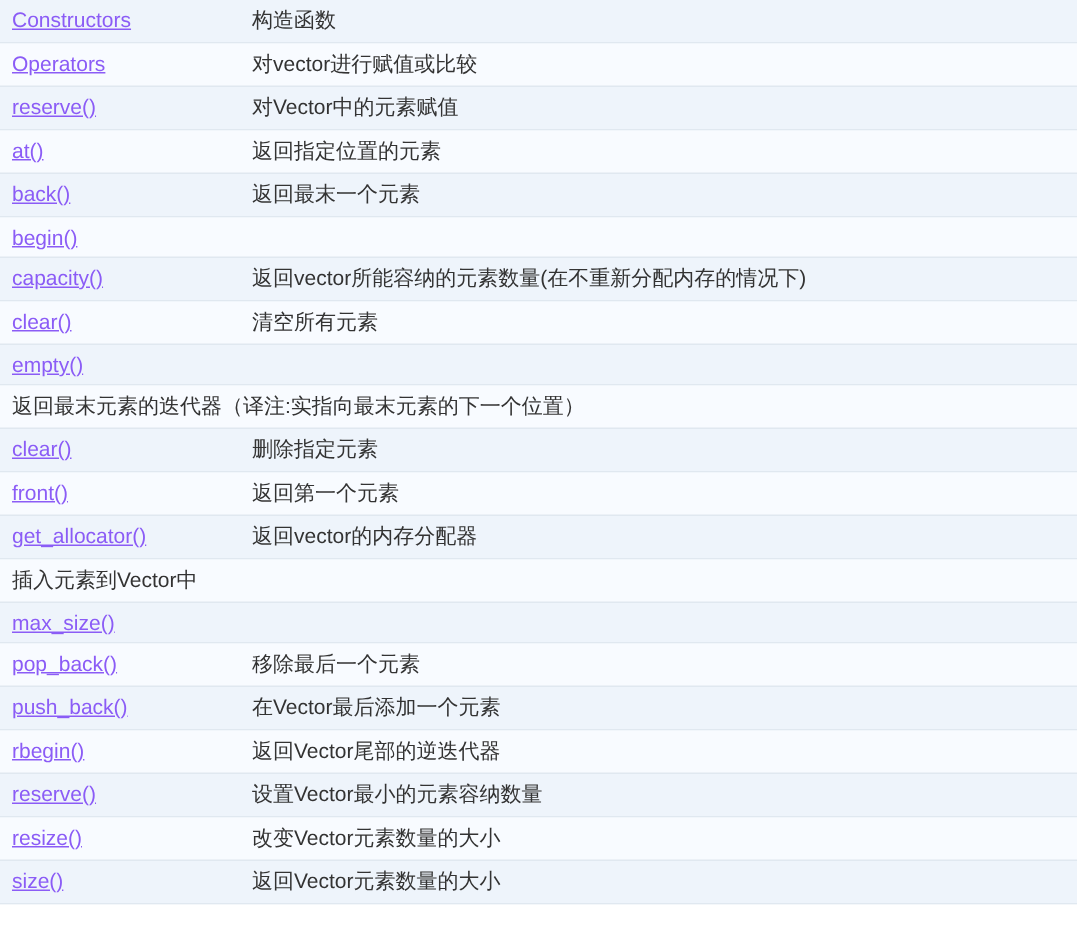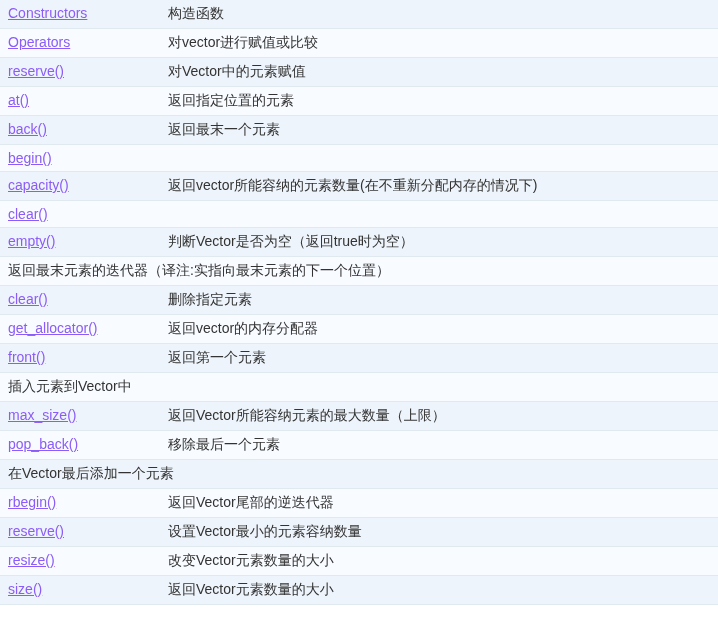--- a/index.html
+++ b/index.html
@@ -82,52 +82,52 @@
       </div>
       <div class="table-row">
         <div class="cell-name">begin()</div>
       </div>
       <div class="table-row">
         <div class="cell-name">capacity()</div>
         <div class="cell-desc">返回vector所能容纳的元素数量(在不重新分配内存的情况下)</div>
       </div>
       <div class="table-row">
         <div class="cell-name">clear()</div>
+        <div class="cell-desc">清空所有元素</div>
       </div>
       <div class="table-row">
         <div class="cell-name">empty()</div>
-        <div class="cell-desc">判断Vector是否为空（返回true时为空）</div>
       </div>
       <div class="table-row">
         <div class="cell-desc">返回最末元素的迭代器（译注:实指向最末元素的下一个位置）</div>
       </div>
       <div class="table-row">
         <div class="cell-name">clear()</div>
         <div class="cell-desc">删除指定元素</div>
       </div>
       <div class="table-row">
+        <div class="cell-name">front()</div>
+        <div class="cell-desc">返回第一个元素</div>
+      </div>
+      <div class="table-row">
         <div class="cell-name">get_allocator()</div>
         <div class="cell-desc">返回vector的内存分配器</div>
-      </div>
-      <div class="table-row">
-        <div class="cell-name">front()</div>
-        <div class="cell-desc">返回第一个元素</div>
       </div>
       <div class="table-row">
         <div class="cell-desc">插入元素到Vector中</div>
       </div>
       <div class="table-row">
         <div class="cell-name">max_size()</div>
-        <div class="cell-desc">返回Vector所能容纳元素的最大数量（上限）</div>
       </div>
       <div class="table-row">
         <div class="cell-name">pop_back()</div>
         <div class="cell-desc">移除最后一个元素</div>
       </div>
       <div class="table-row">
+        <div class="cell-name">push_back()</div>
         <div class="cell-desc">在Vector最后添加一个元素</div>
       </div>
       <div class="table-row">
         <div class="cell-name">rbegin()</div>
         <div class="cell-desc">返回Vector尾部的逆迭代器</div>
       </div>
       <div class="table-row">
         <div class="cell-name">reserve()</div>
         <div class="cell-desc">设置Vector最小的元素容纳数量</div>
       </div>

